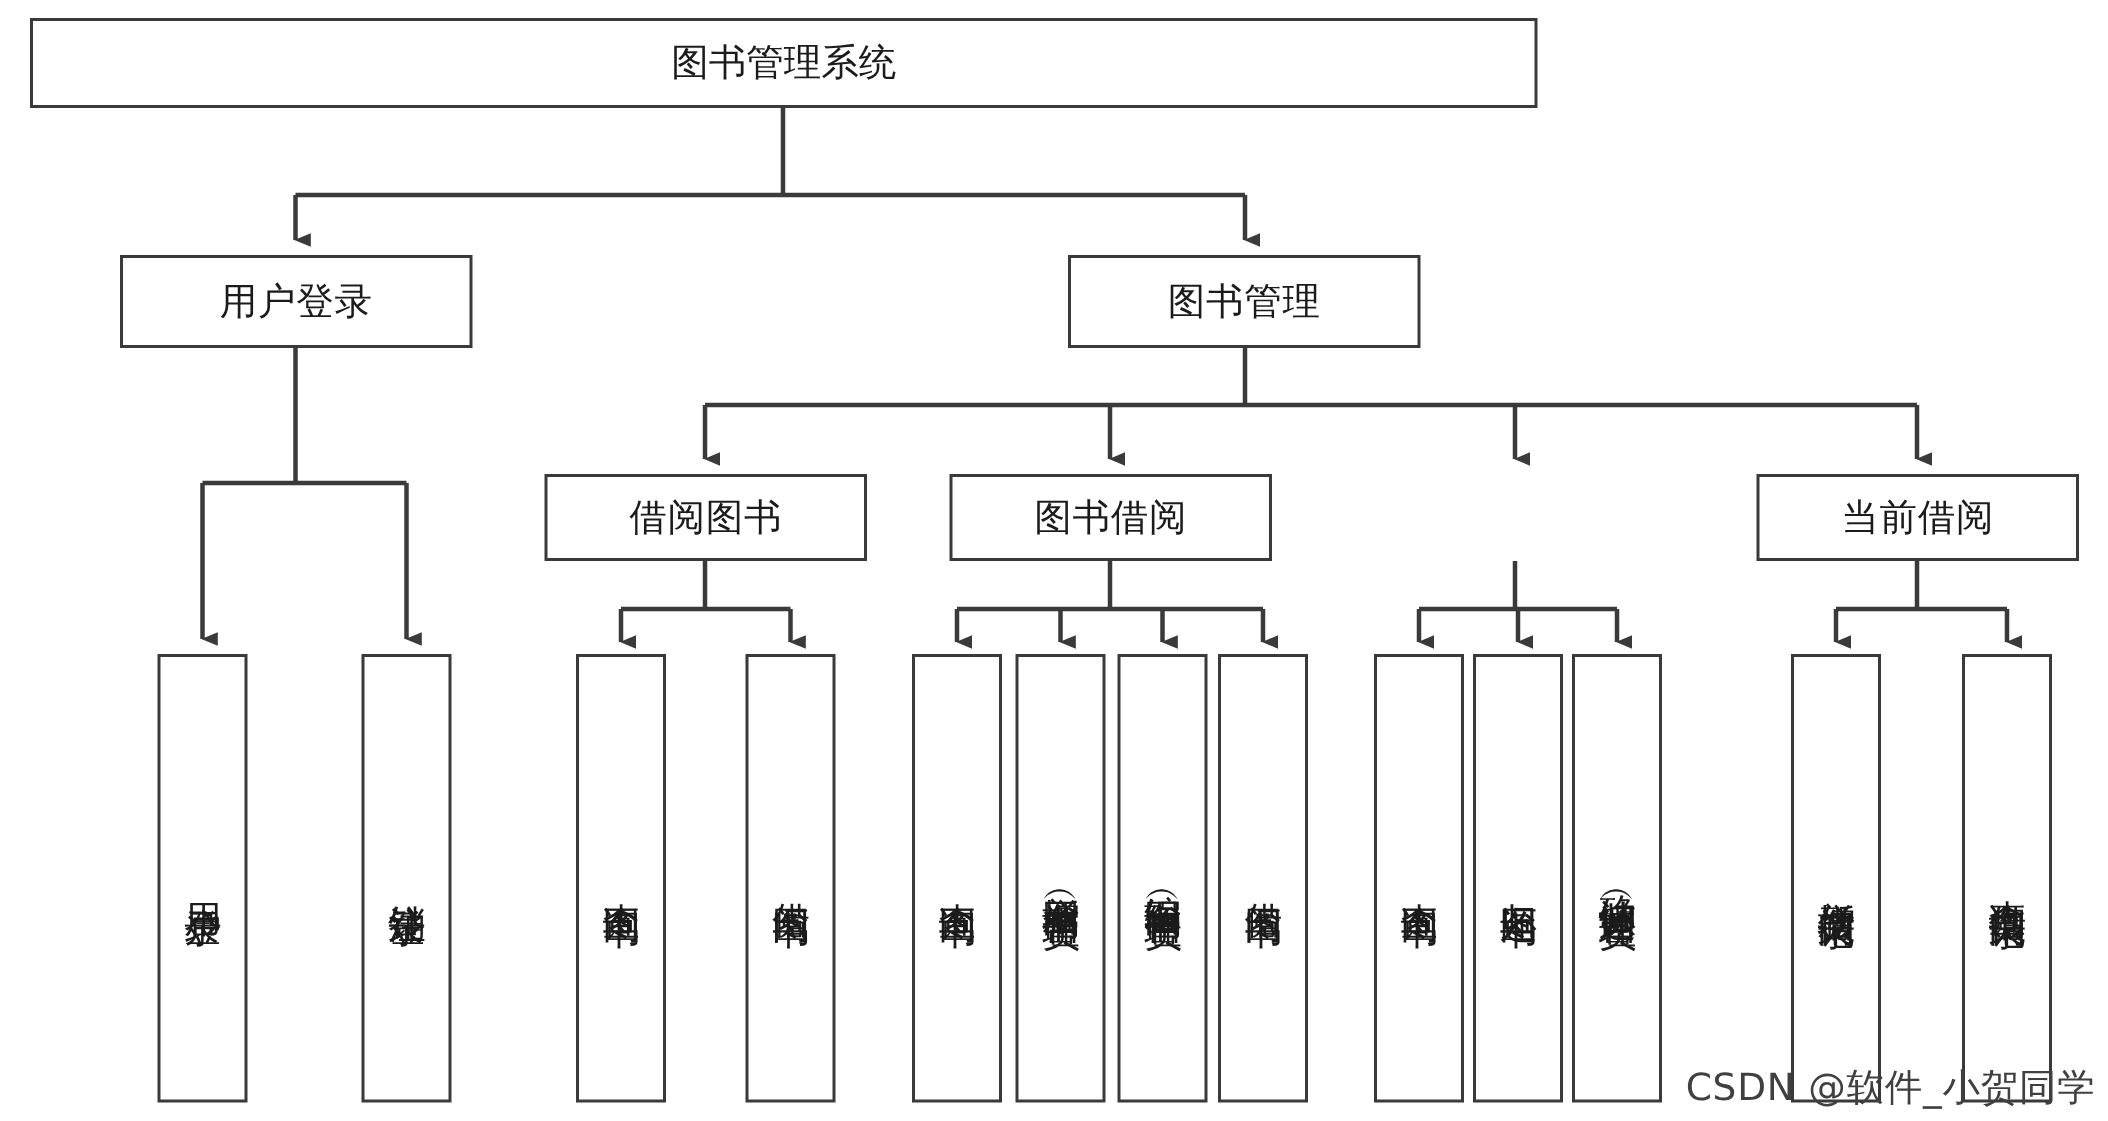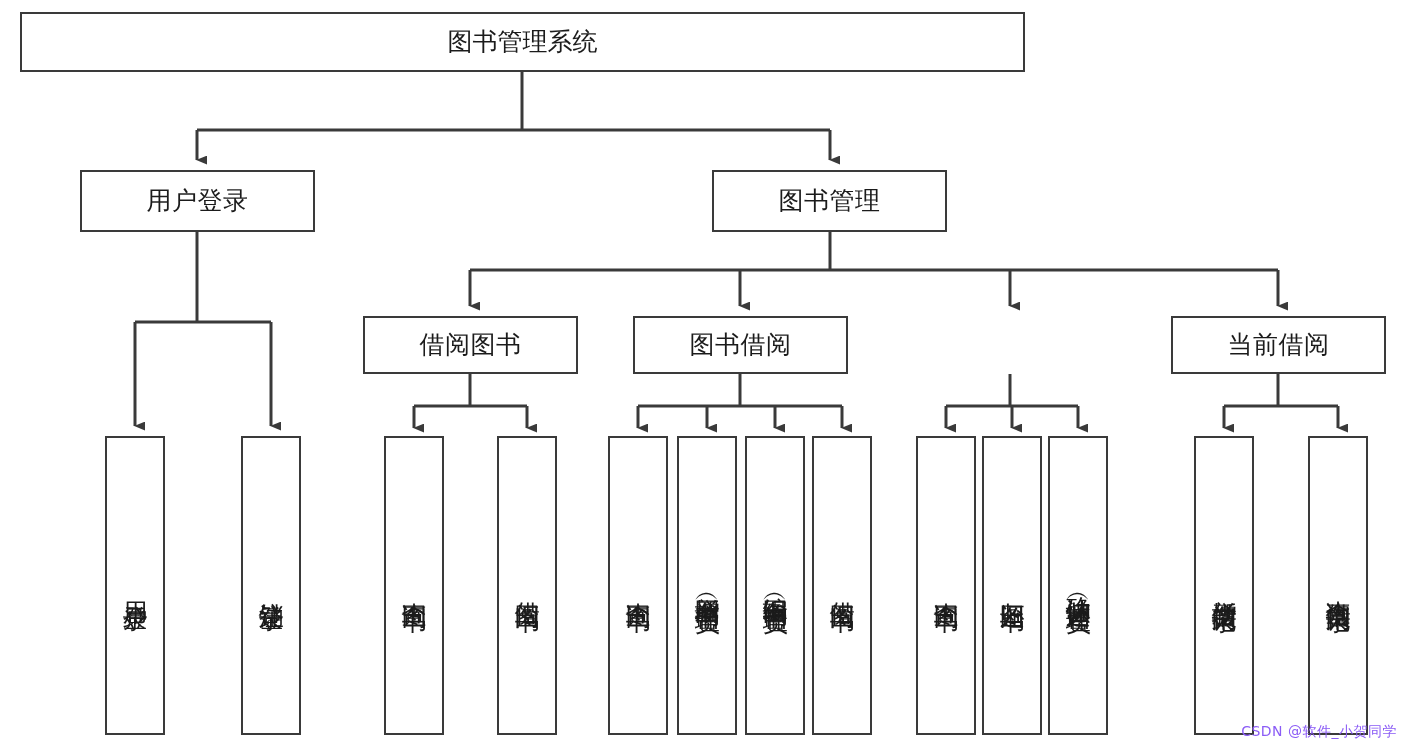--- a/index.html
+++ b/index.html
@@ -51,22 +51,22 @@
     font-size: 25px;
     letter-spacing: 2px;
     padding: 4px 0;
     white-space: nowrap;
     overflow: hidden;
   }
   .watermark {
     position: absolute;
     right: 8px;
     bottom: 6px;
-    font-size: 14px;
-    color: #8b5cf6;
+    font-size: 25px;
+    color: #404040;
     white-space: nowrap;
     letter-spacing: 0.5px;
     user-select: none;
   }
 </style>
 </head>
 <body>
 
 <div id="canvas">
 

